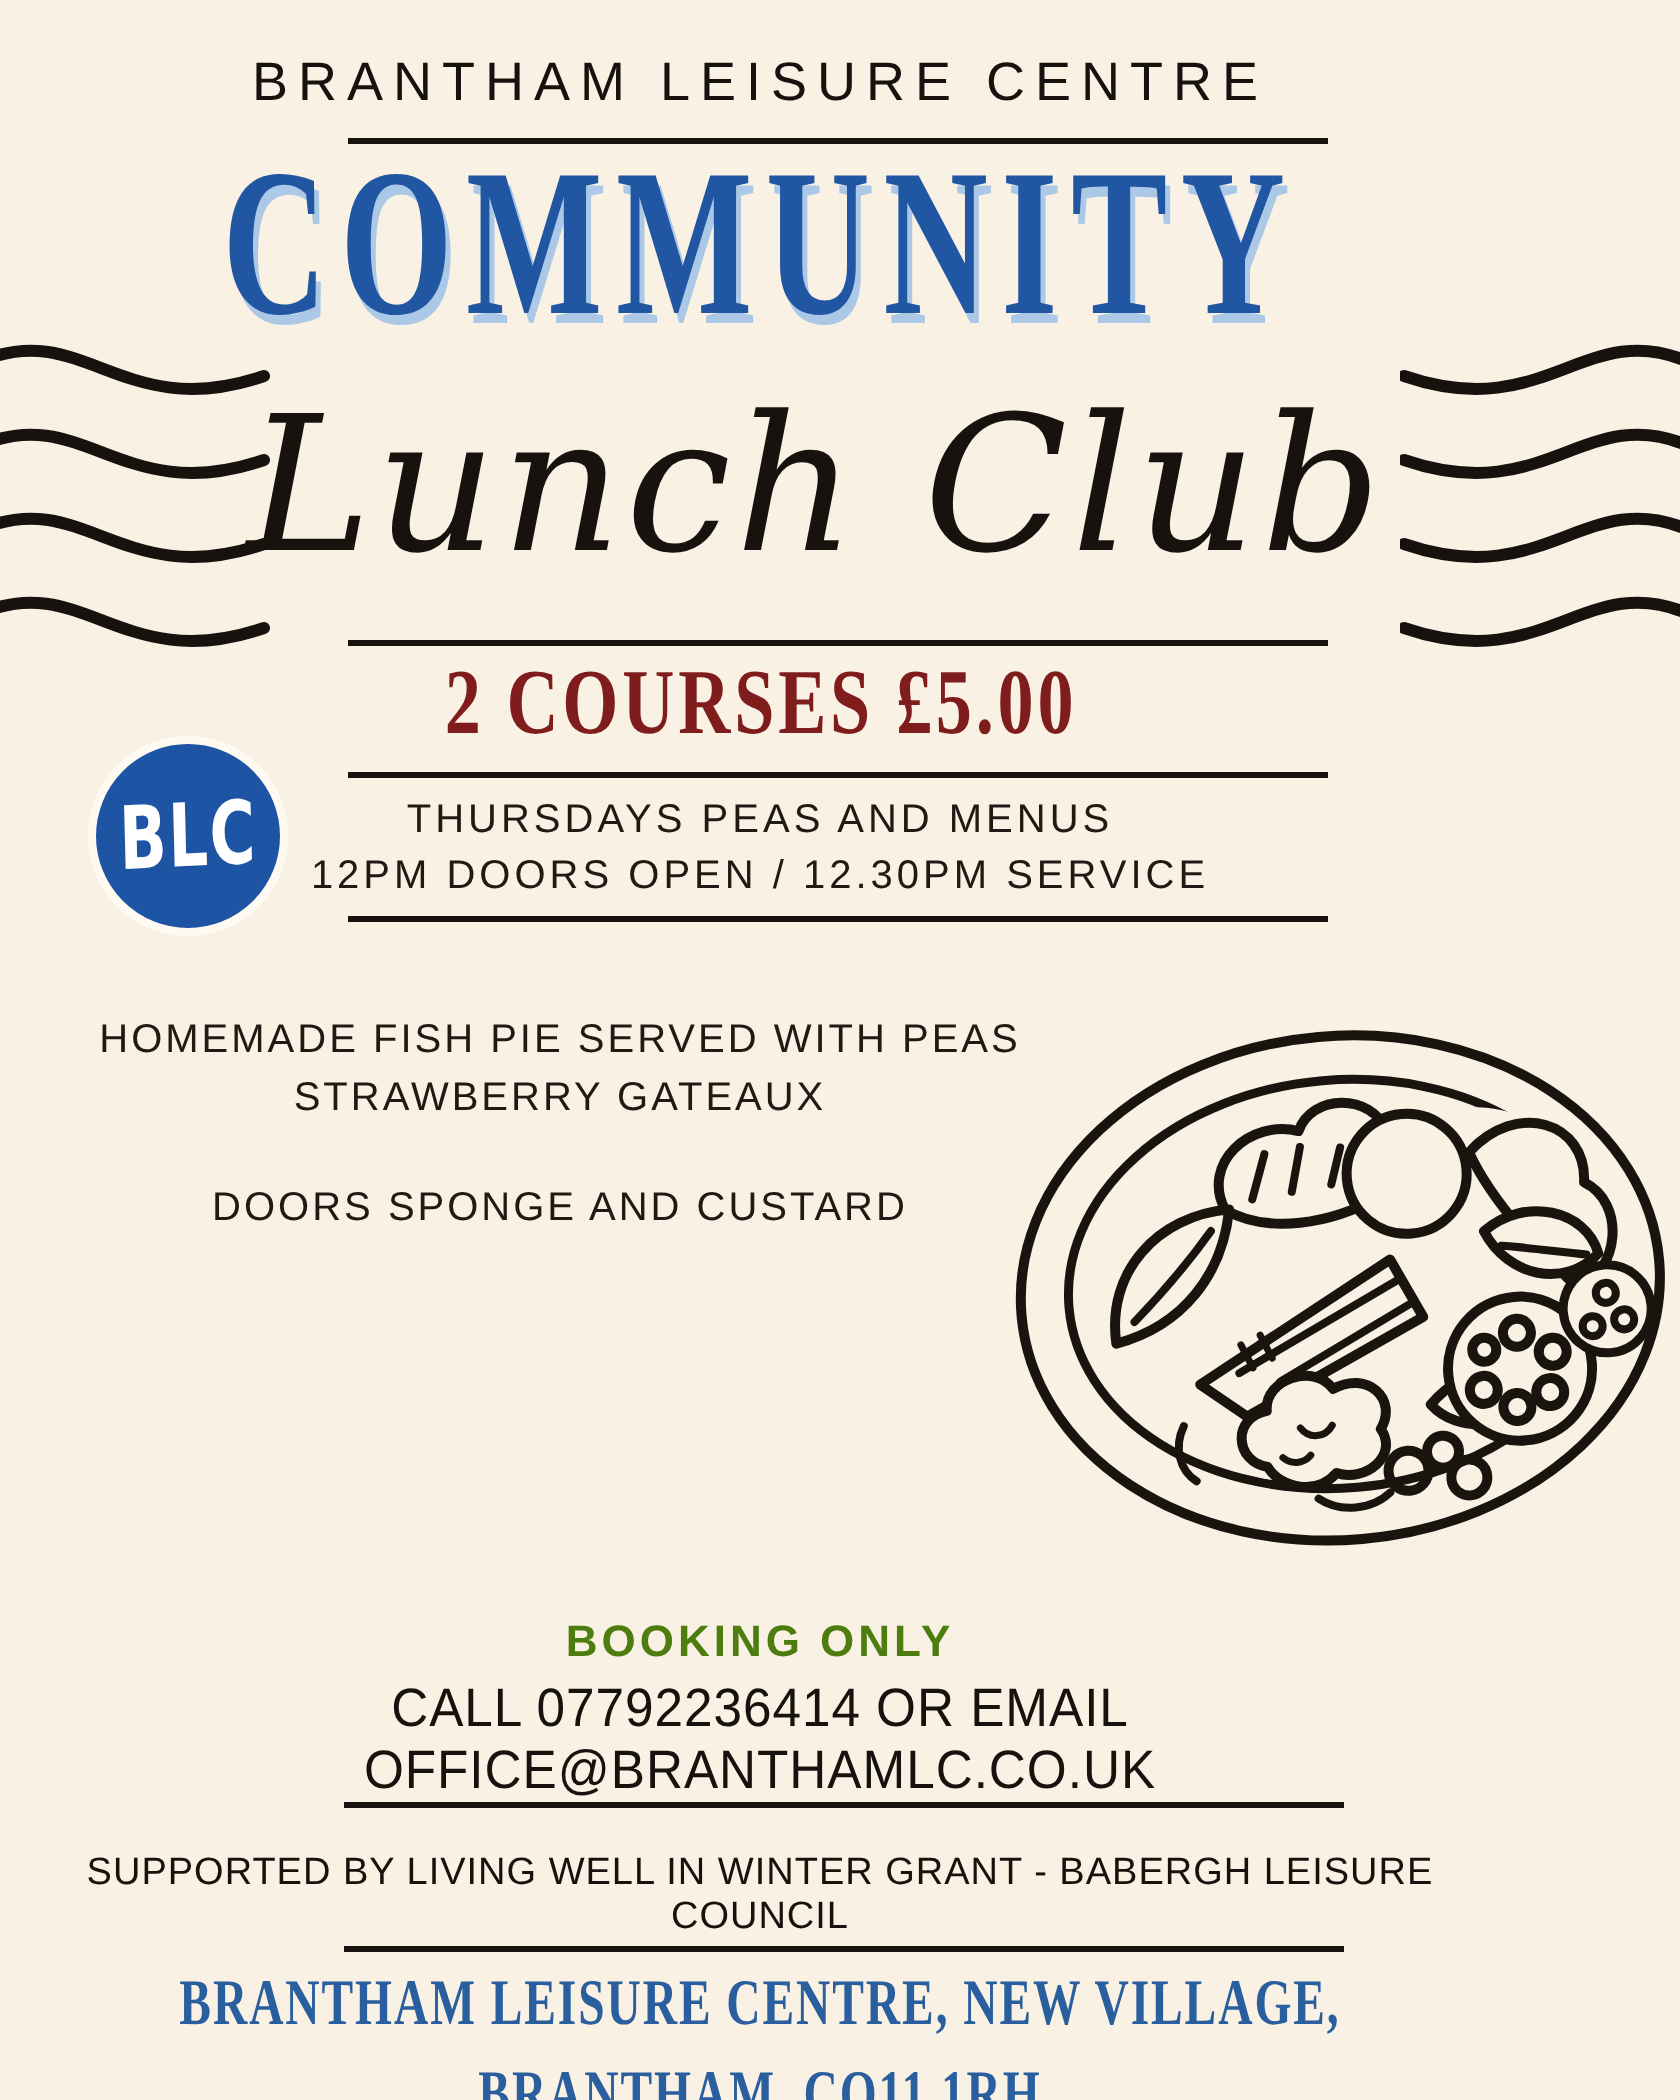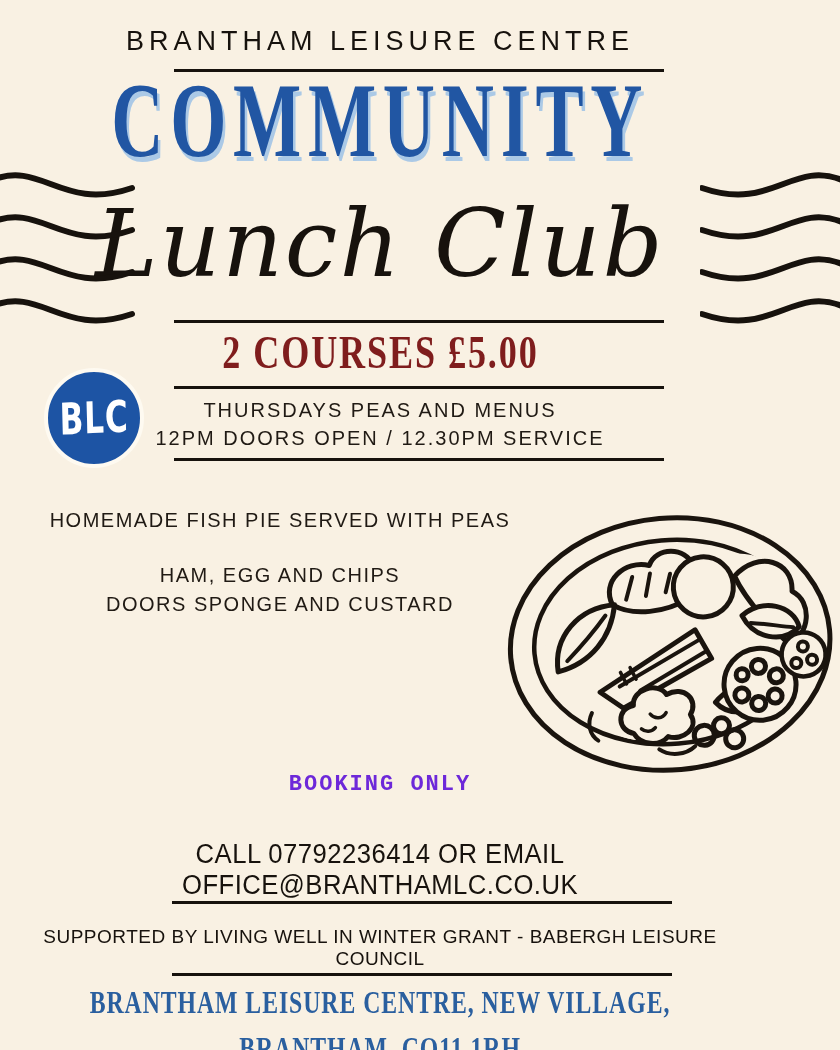--- a/index.html
+++ b/index.html
@@ -21,21 +21,21 @@
     top:78px;color:#2156a3;
     font-family:"Liberation Serif", serif;font-weight:700;
     font-size:86px;letter-spacing:8px;line-height:1;
     text-shadow:3px 4px 0 #abc9e6;
   }
   .community .stretch{display:inline-block;transform:scale(0.84,1.22);}
   
   .lunch-club{
     top:192px;
     font-family:"DejaVu Serif", serif;font-style:italic;font-weight:400;
-    font-size:94px;line-height:1.1;color:#17120d;letter-spacing:2px;
+    font-size:94px;line-height:1.1;color:#17120d;letter-spacing:2px;margin-left:28px;
   }
   .price{
     top:330px;color:#7f1d1d;
     font-family:"Liberation Serif", serif;font-weight:700;
     font-size:38px;letter-spacing:2px;line-height:1.2;
   }
   .price .stretch{display:inline-block;transform:scale(0.95,1.22);}
   .sched{
     font-size:20px;letter-spacing:2px;color:#201a14;
   }
@@ -54,21 +54,21 @@
   
   .menu-col{left:36px;top:506px;width:488px;text-align:center;}
   .menu-date{
     color:#2d64a4;font-family:"Liberation Serif", serif;font-weight:700;
     font-size:33px;letter-spacing:1px;line-height:1.25;
   }
   .menu-date .stretch{display:inline-block;transform:scale(0.93,1.25);}
   .menu-item{font-size:20px;letter-spacing:1.5px;line-height:29px;color:#201a14;}
   .menu-gap{height:26px;}
   
-  .booking-heading{top:772px;font-size:22px;font-weight:700;letter-spacing:2px;color:#6d28d9;font-family:Liberation Mono, monospace;}
+  .booking-heading{top:808px;font-size:22px;font-weight:700;letter-spacing:2px;color:#4d7c0f;}
   .booking-contact{top:839px;font-size:27px;letter-spacing:0.5px;color:#17120d;}
   .booking-contact .stretch{display:inline-block;transform:scaleX(0.95);}
   .support{top:926px;font-size:19px;letter-spacing:0.5px;color:#17120d;}
   .address{
     top:990px;color:#2a5f9f;
     font-family:"Liberation Serif", serif;font-weight:700;
     font-size:25px;letter-spacing:1px;line-height:1.4;
   }
   .address .stretch{display:inline-block;transform:scale(0.95,1.3);}
 </style>
@@ -108,22 +108,22 @@
       <path d="M2 14 C 52 -6, 72 46, 142 22"></path>
       <path d="M2 56 C 52 36, 72 88, 142 64"></path>
       <path d="M2 98 C 52 78, 72 130, 142 106"></path>
       <path d="M2 140 C 52 120, 72 172, 142 148"></path>
     </g>
   </svg>
 </div>
 
 <div class="abs menu-col">
   <div class="menu-item">HOMEMADE FISH PIE SERVED WITH PEAS</div>
+  <div class="menu-item">STRAWBERRY GATEAUX</div>
   <div class="menu-gap"></div>
-  <div class="menu-item">HAM, EGG AND CHIPS</div>
   <div class="menu-item">DOORS SPONGE AND CUSTARD</div>
 </div>
 
 <div class="abs" style="left:498px;top:490px;">
   <svg width="345" height="305" viewBox="0 0 345 305" fill="none" stroke="#1a140e" stroke-width="5" stroke-linecap="round" stroke-linejoin="round">
     <g transform="rotate(-5 172 152)">
 
       <ellipse cx="172" cy="154" rx="160" ry="126"></ellipse>
       <ellipse cx="172" cy="152" rx="136" ry="102" stroke-width="4.5"></ellipse>
 

